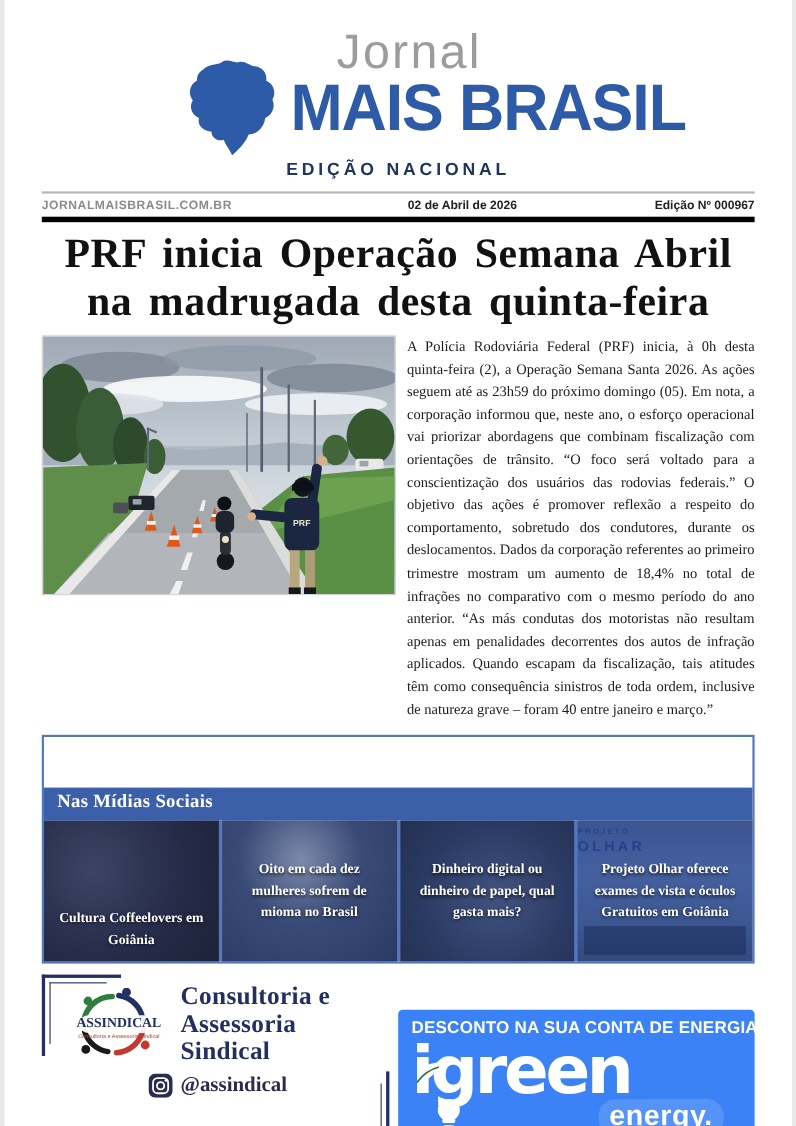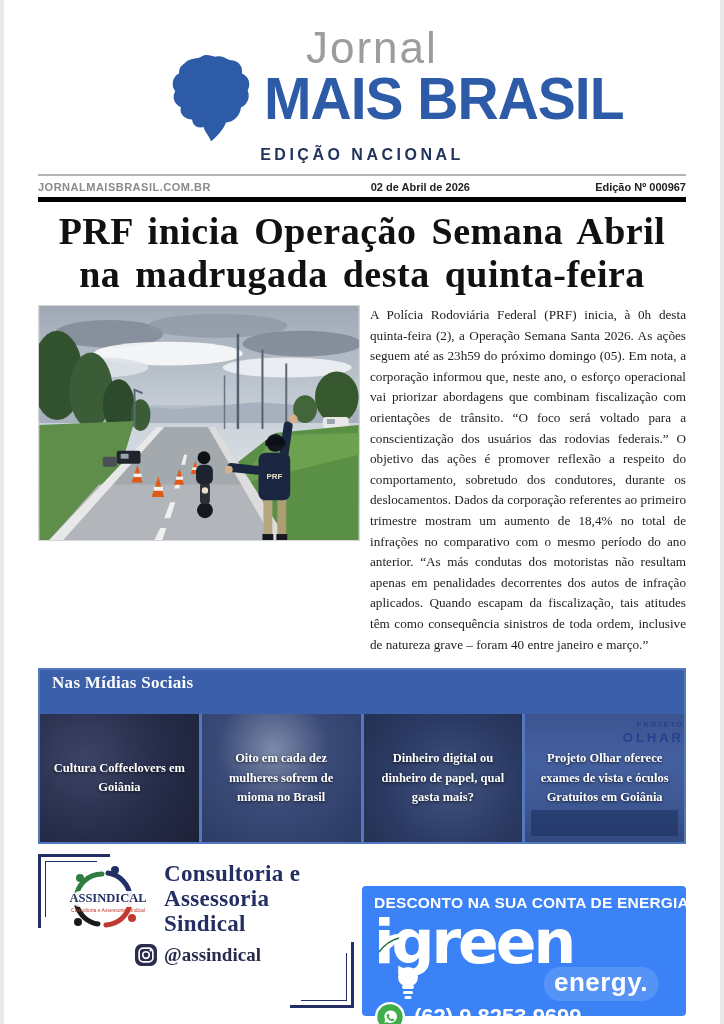--- a/index.html
+++ b/index.html
@@ -40,34 +40,34 @@
   .photo { width:322px; height:236px; flex:none; border:1px solid #d5d5d5; background:#cfd6dd; }
   .article {
     flex:1; font-family:"Liberation Serif", serif; font-size:13.2px; line-height:1.56;
     text-align:justify; color:#1c1c1c;
   }
 
   
   .social { margin-top:13px; border:2px solid #5478bd; }
   .social-header {
     background:#3b5fa8; color:#fff; font-family:"Liberation Serif", serif;
-    font-weight:700; font-size:17px; padding:3px 12px 21px; letter-spacing:.3px;
+    font-weight:700; font-size:17px; padding:3px 12px 7px; letter-spacing:.3px;margin-top:46px;
   }
   .social-cards { display:flex; gap:3px; background:#5478bd; }
   .social-card {
     flex:1; height:128px; position:relative; display:flex; align-items:center; justify-content:center;
     text-align:center; padding:10px 8px; color:#fff; cursor:pointer;
     font-family:"Liberation Serif", serif; font-weight:700; font-size:12.5px; line-height:1.55;
     text-shadow:0 1px 3px rgba(0,0,0,.75);
   }
-  .card-1 { background:radial-gradient(circle at 28% 35%, #3c4466 0%, #262c49 55%, #1d2238 100%); }
+  .card-1 { background:radial-gradient(circle at 28% 35%, #3c4466 0%, #262c49 55%, #1d2238 100%);align-items:flex-end; }
   .card-2 { background:radial-gradient(circle at 55% 55%, #41537f 0%, #2b3a63 60%, #233051 100%); }
   .card-3 { background:radial-gradient(ellipse at 45% 28%, #7d8aaa 0%, #3a4a77 45%, #2b3a63 100%); }
   .card-4 { background:linear-gradient(180deg, #3c5490 0%, #45609f 35%, #3d5893 70%, #334a80 100%); }
-  .poster-overlay { position:absolute; top:6px; left:13px; right:0; text-align:right; color:#22408f; text-shadow:none; opacity:.95; }
+  .poster-overlay { position:absolute; top:6px; left:0; right:0; text-align:left; color:#22408f; text-shadow:none; opacity:.95; }
   .poster-overlay .p1 { font-family:"Liberation Sans",sans-serif; font-size:7px; font-weight:800; letter-spacing:2px; display:block; }
   .poster-overlay .p2 { font-family:"Liberation Sans",sans-serif; font-size:13px; font-weight:900; letter-spacing:3px; display:block; line-height:1; }
   .card-4::after { content:""; position:absolute; left:6px; right:6px; bottom:6px; height:26px; background:rgba(20,35,80,.45); }
   .card-label { position:relative; z-index:2; }
 
   
   .adsrow { margin-top:10px; display:flex; gap:8px; height:162px; }
   .ad-assindical { flex:1; position:relative; padding:8px 10px 6px 14px; background:#fff; }
   .brk { position:absolute; border-color:#232e63; border-style:solid; }
   .brk-tl-o { left:0; top:0; width:72px; height:74px; border-width:3px 0 0 3px; }

